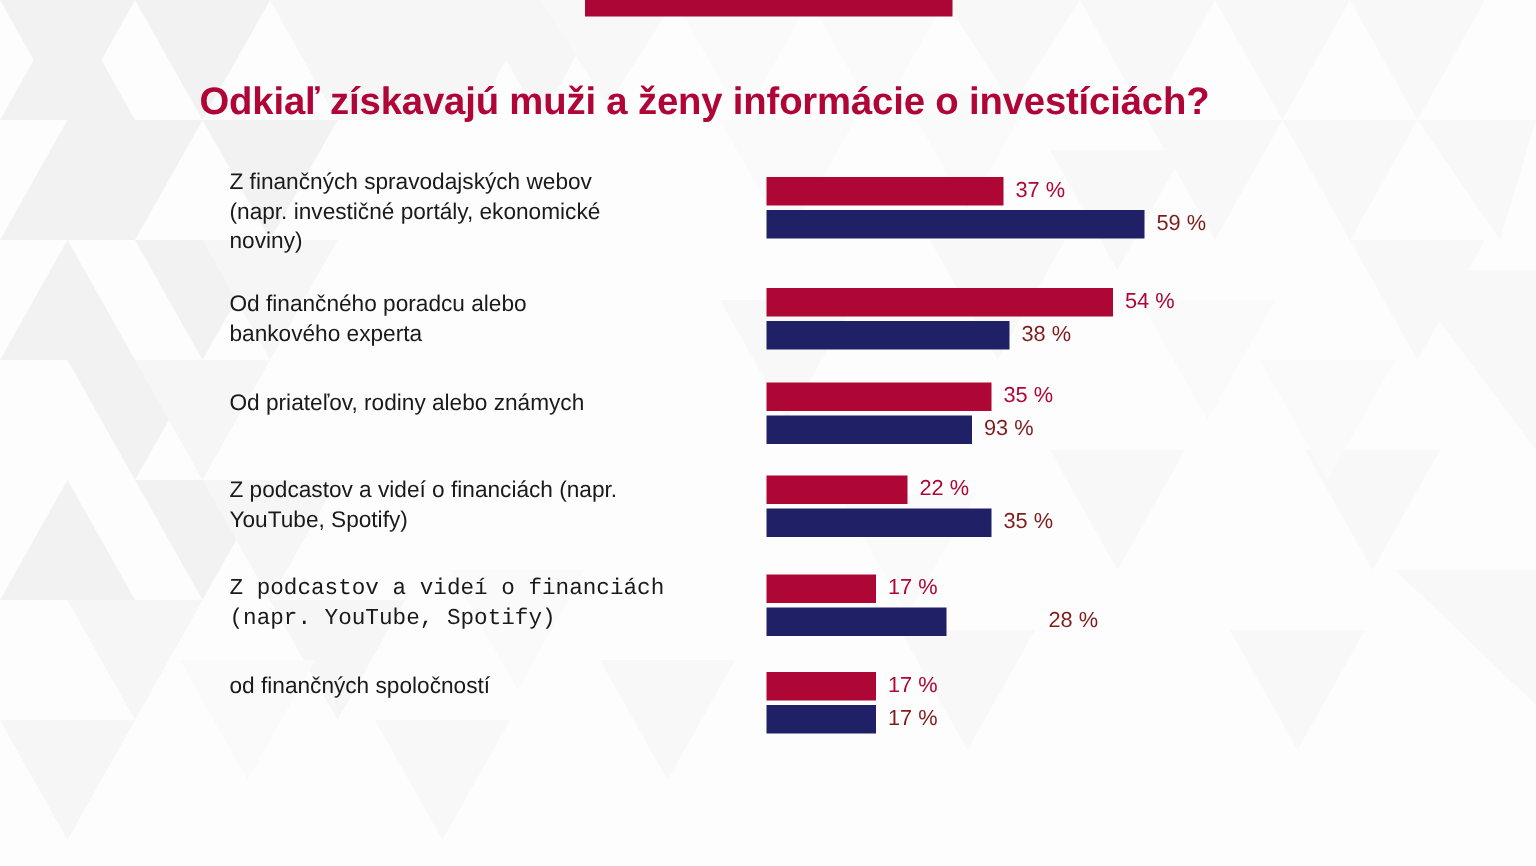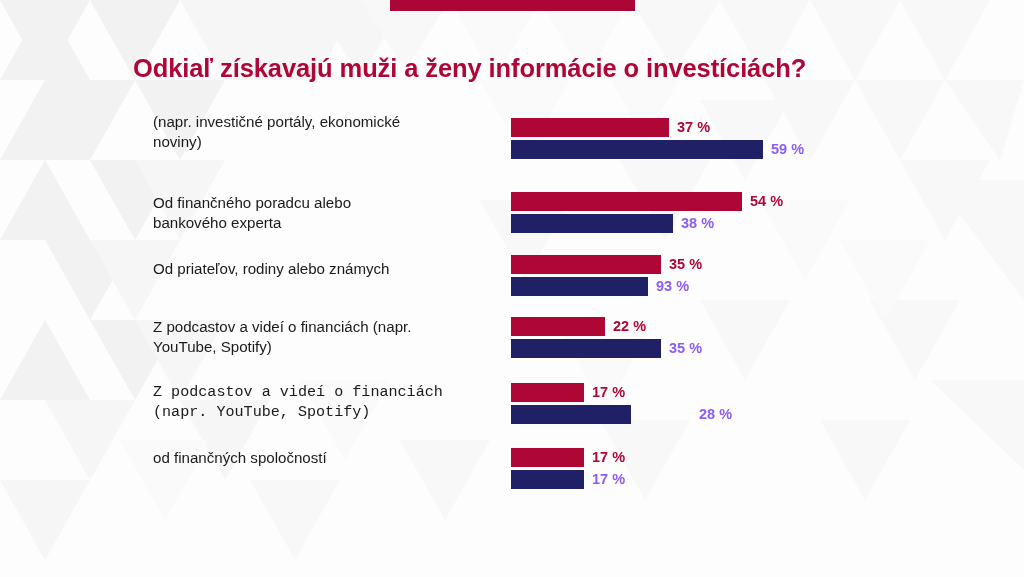--- a/index.html
+++ b/index.html
@@ -106,26 +106,26 @@
 
   .bar.men   { background: #AE0635; }
   .bar.women { background: #1F2065; }
 
   .bar-value {
     position: absolute;
     top: 0;
     height: 19px;
     line-height: 19px;
     font-size: 14.5px;
-    font-weight: bold;
+    font-weight: normal;
     white-space: nowrap;
   }
 
   .bar-value.men   { color: #AE0635; }
-  .bar-value.women { color: #8b5cf6; }
+  .bar-value.women { color: #7f1d1d; }
 
   
   #footer {
     position: absolute;
     left: 0;
     bottom: 0;
     width: 1024px;
     height: 70px;
     z-index: 3;
   }
@@ -198,20 +198,21 @@
   </svg>
 
   <div id="top-accent"></div>
 
   <h1 id="page-title">Odkiaľ získavajú muži a ženy informácie o investíciách?</h1>
 
   <div id="chart">
 
     <div class="chart-row" style="top:0px;">
       <div class="row-label" style="top:4px;">
+        <div>Z finančných spravodajských webov</div>
         <div>(napr. investičné portály, ekonomické</div>
         <div>noviny)</div>
       </div>
       <div class="bars" style="top:10px;">
         <div class="bar-line">
           <div class="bar men" style="width:158px;"></div>
           <div class="bar-value men" style="left:166px;">37 %</div>
         </div>
         <div class="bar-line">
           <div class="bar women" style="width:252px;"></div>

